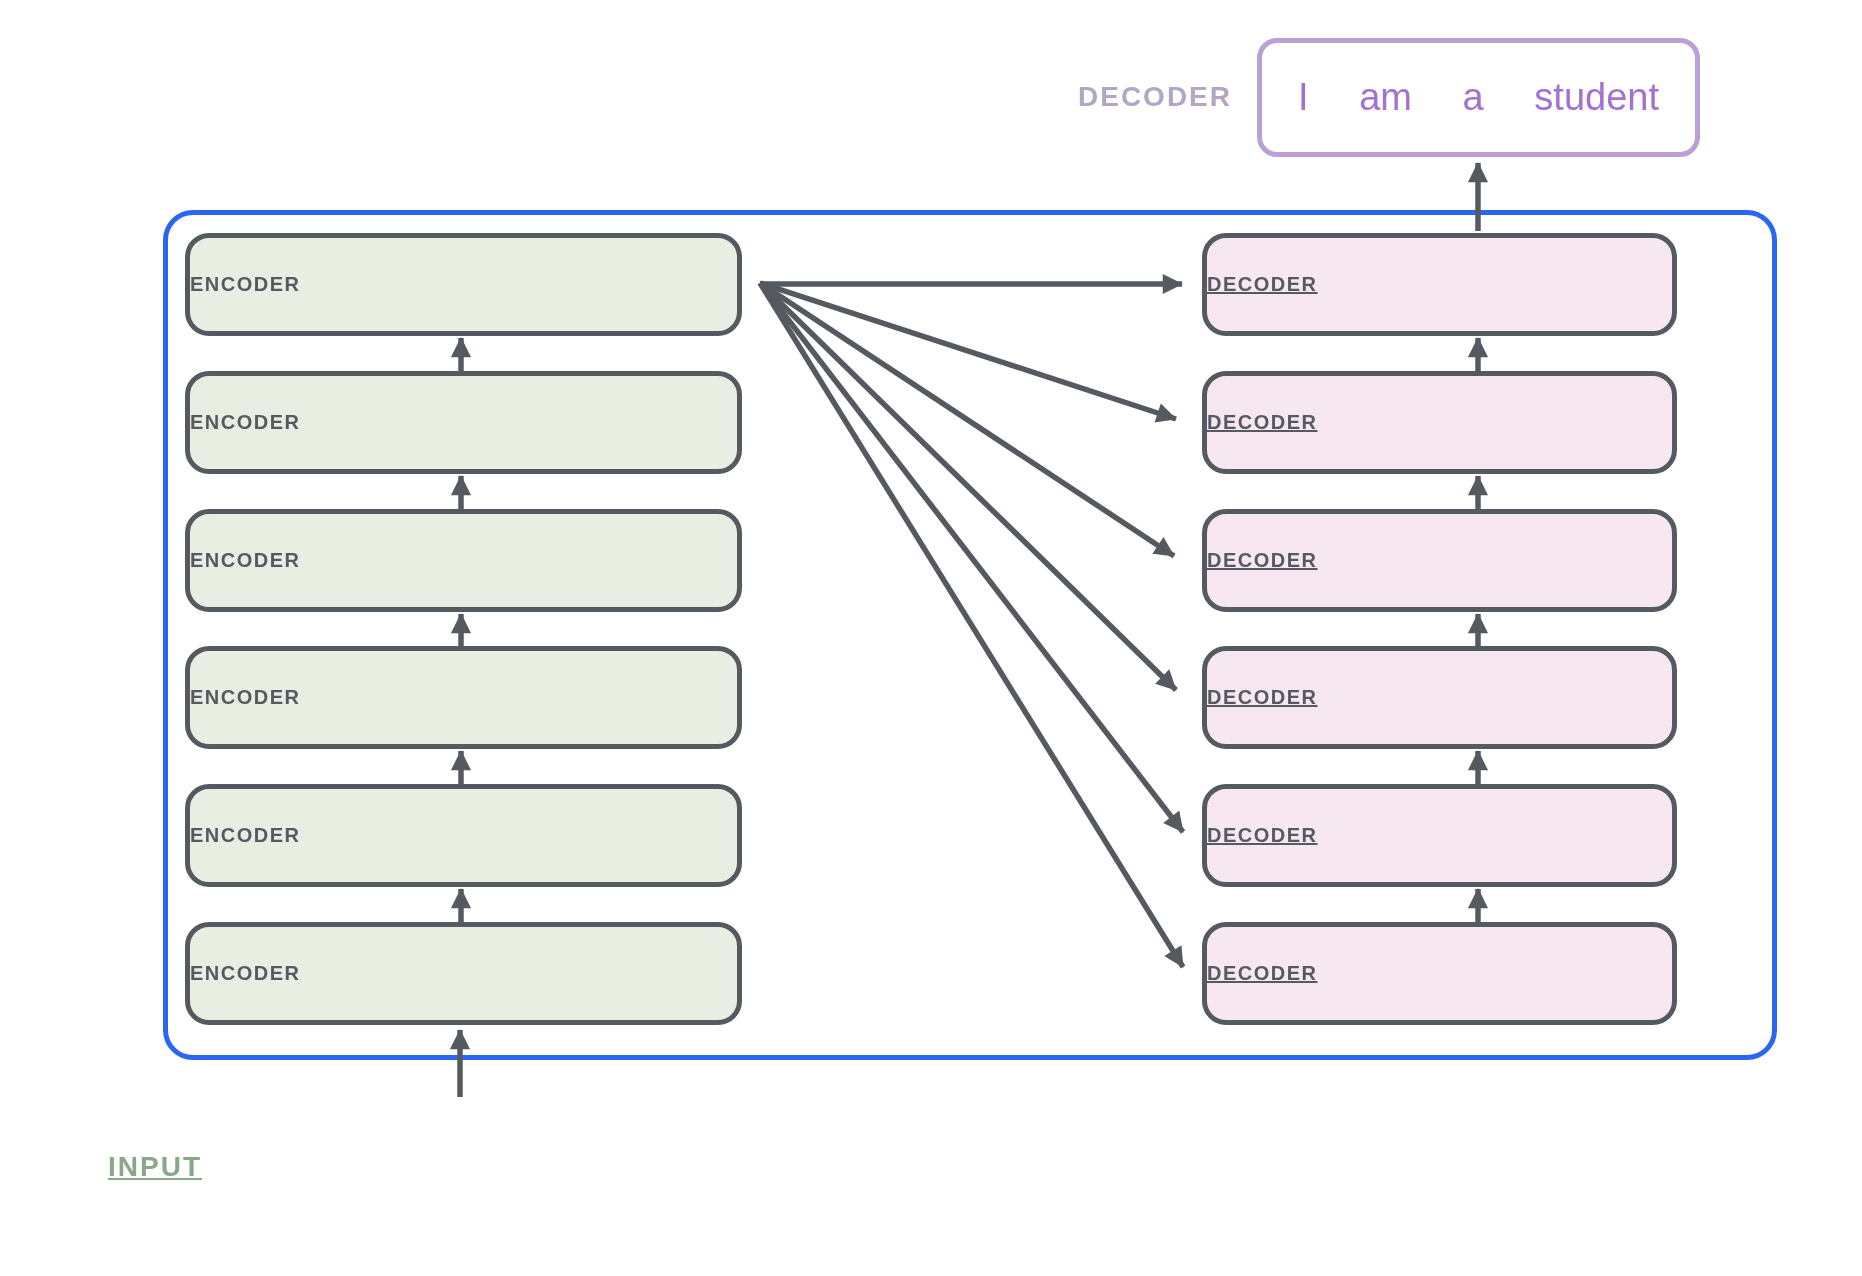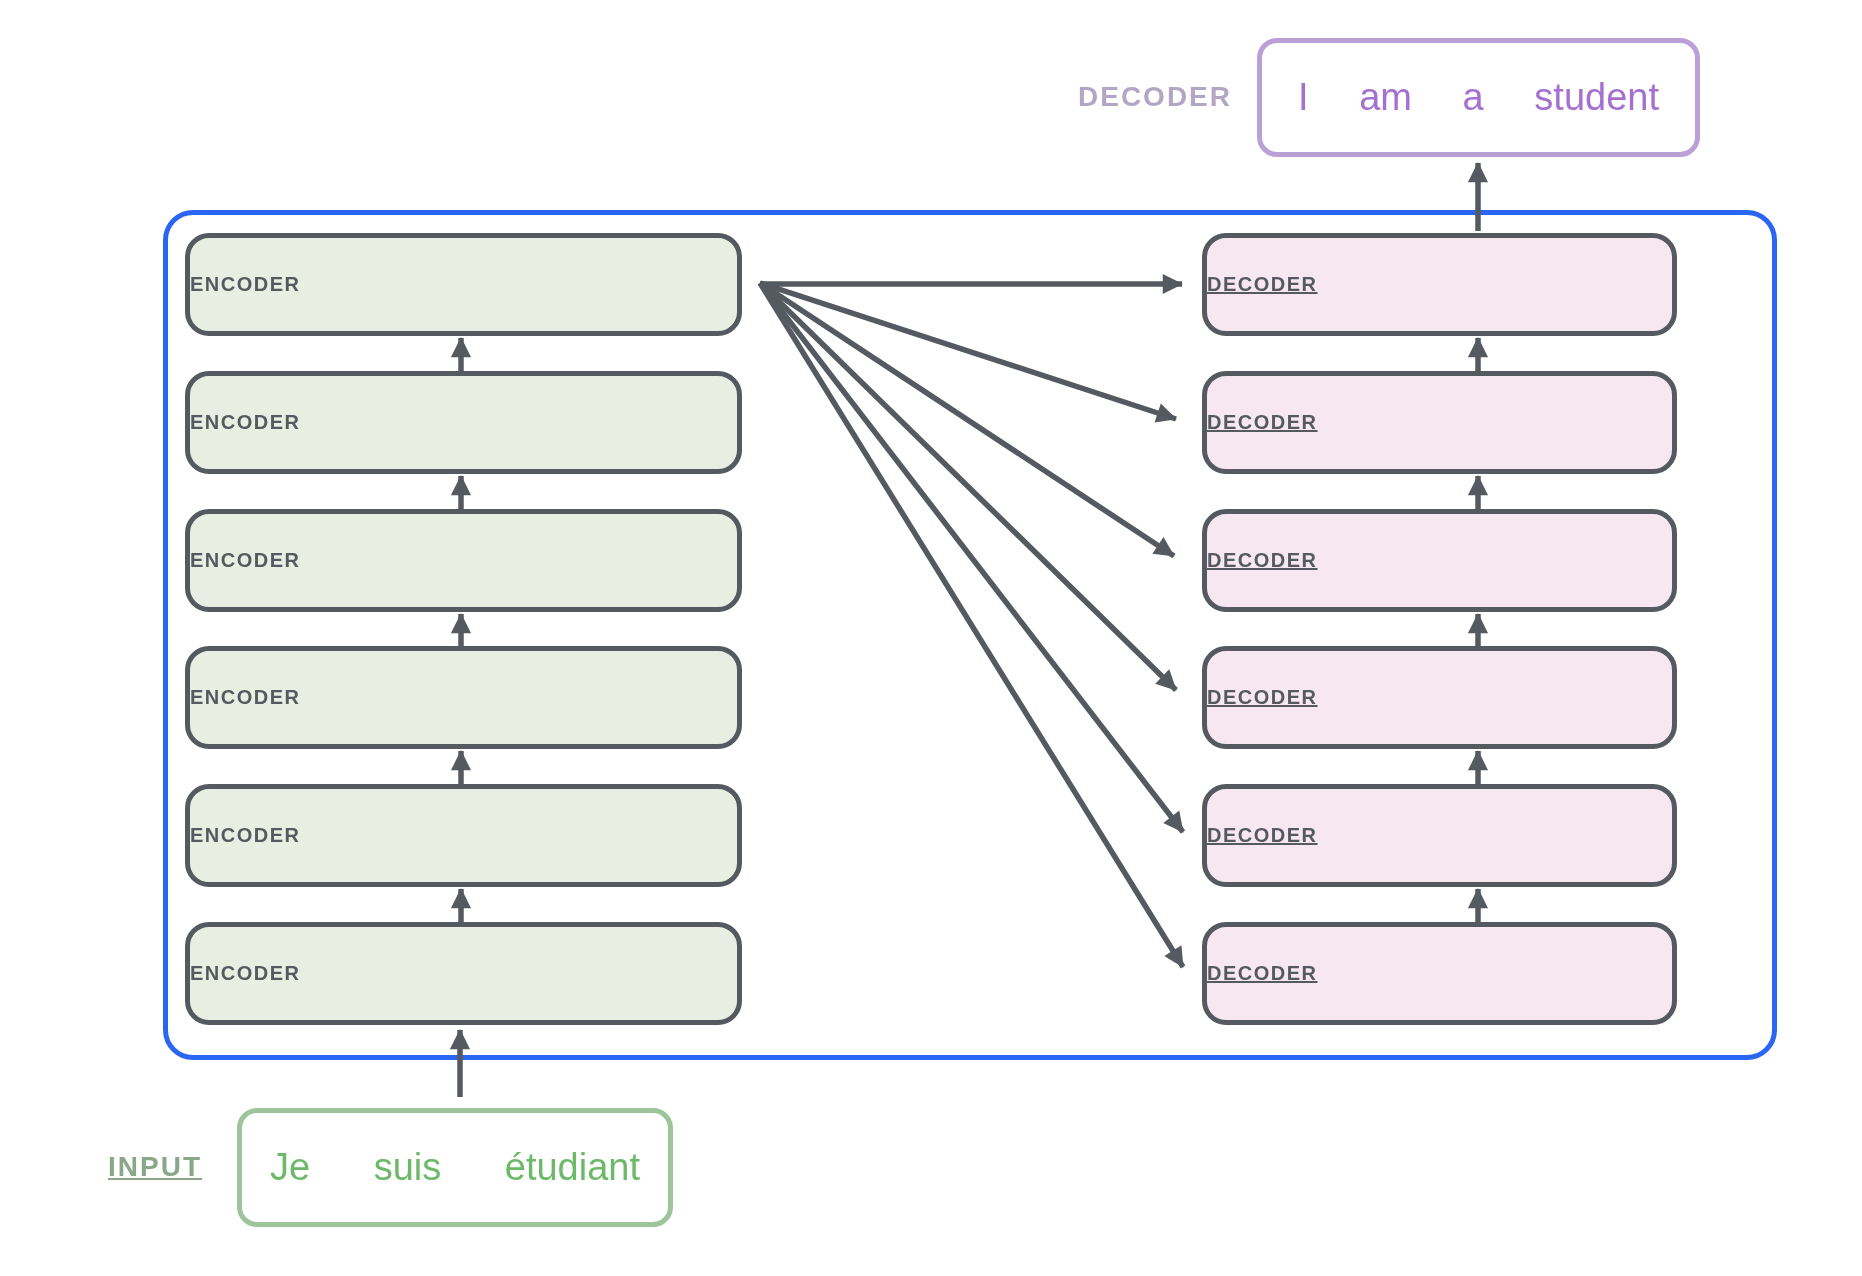--- a/index.html
+++ b/index.html
@@ -127,25 +127,20 @@
       <span>DECODER</span>
     </div>
   <div class="block decoder r5">
       <span>DECODER</span>
     </div>
   <div class="block decoder r6">
       <span>DECODER</span>
     </div>
 
   <div class="side-label input-label">INPUT</div>
-  <div class="word-box input-box">
-    <span>Je</span>
-    <span>suis</span>
-    <span>étudiant</span>
-  </div>
 
   <svg class="arrow-layer" viewBox="0 0 1862 1276" xmlns="http://www.w3.org/2000/svg" aria-hidden="true">
     <defs>
       <marker id="ah" viewBox="0 0 12 12" refX="11" refY="6" markerWidth="22" markerHeight="22" markerUnits="userSpaceOnUse" orient="auto">
         <path d="M0.5,0.5 L11.5,6 L0.5,11.5 Z" fill="#545a60"></path>
       </marker>
     </defs>
 
     <line x1="461" y1="373" x2="461" y2="338" marker-end="url(#ah)"></line>
     <line x1="461" y1="511" x2="461" y2="476" marker-end="url(#ah)"></line>

